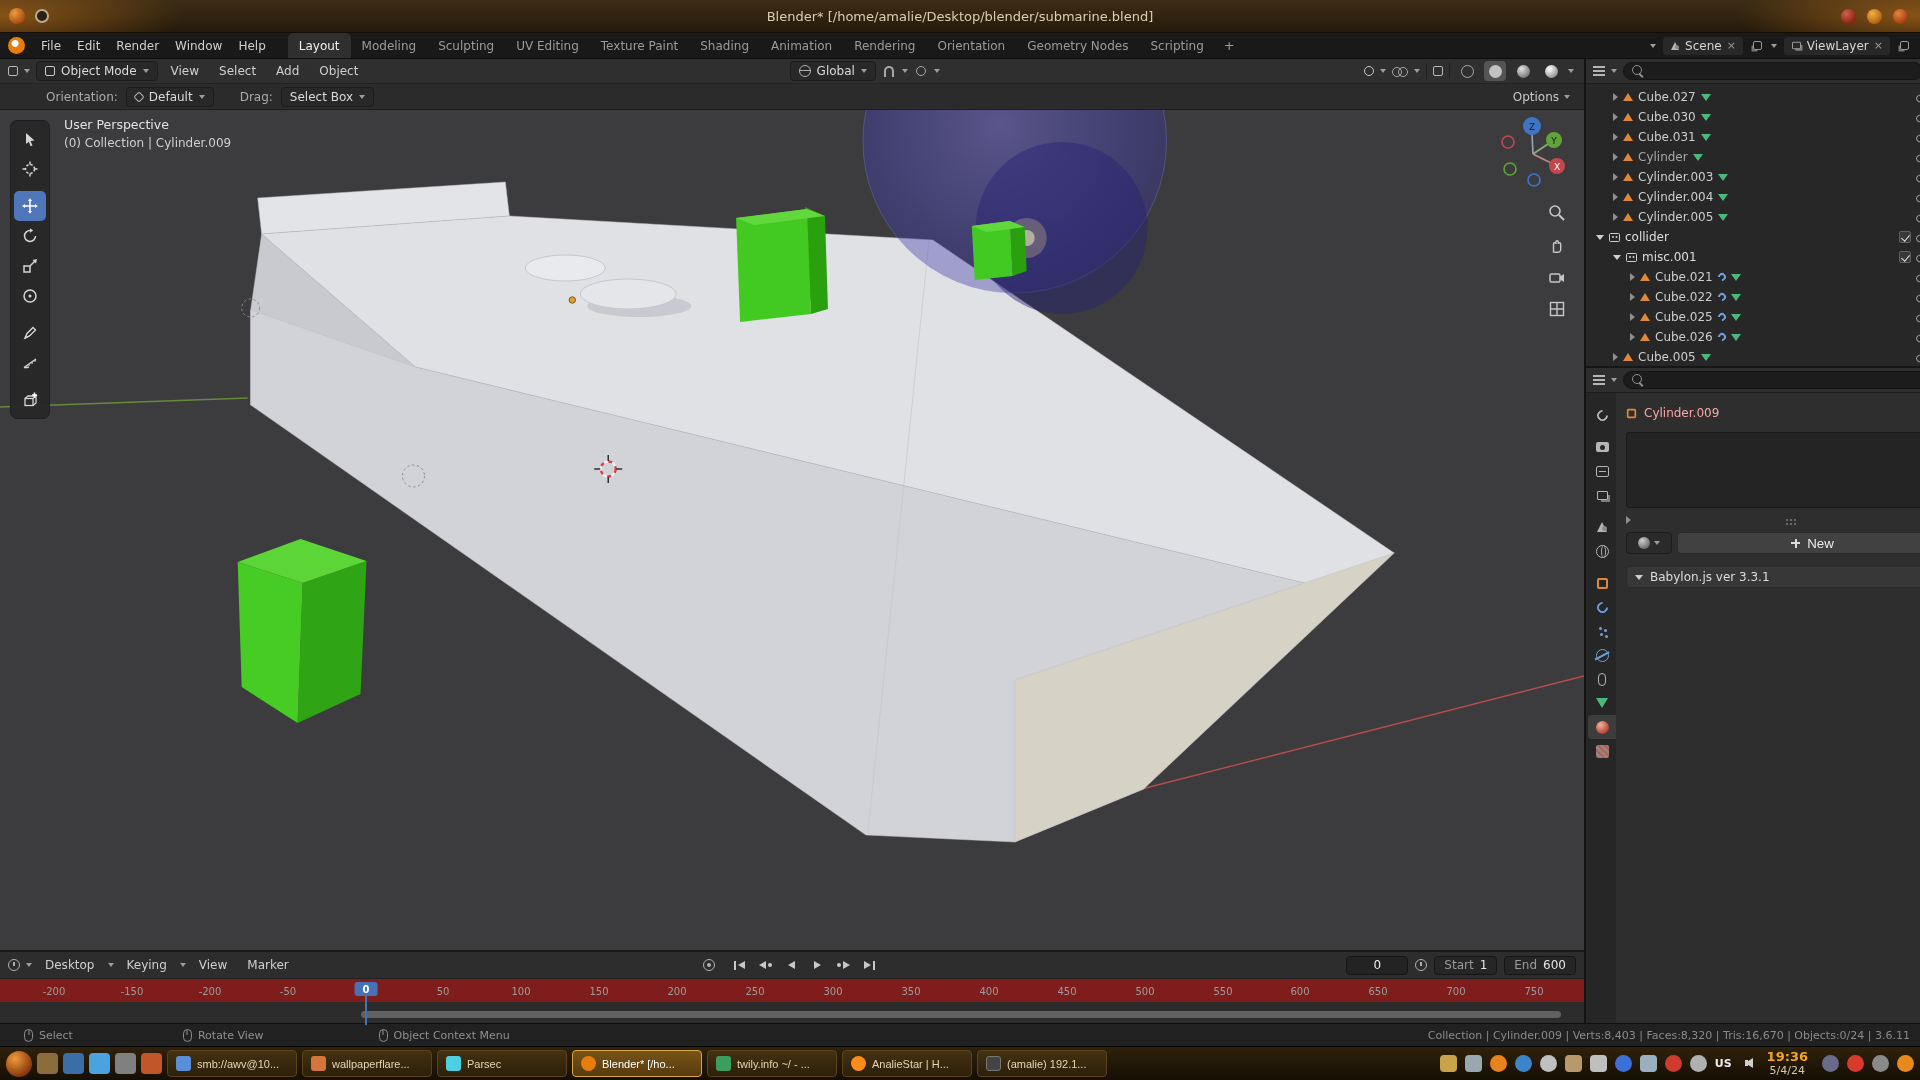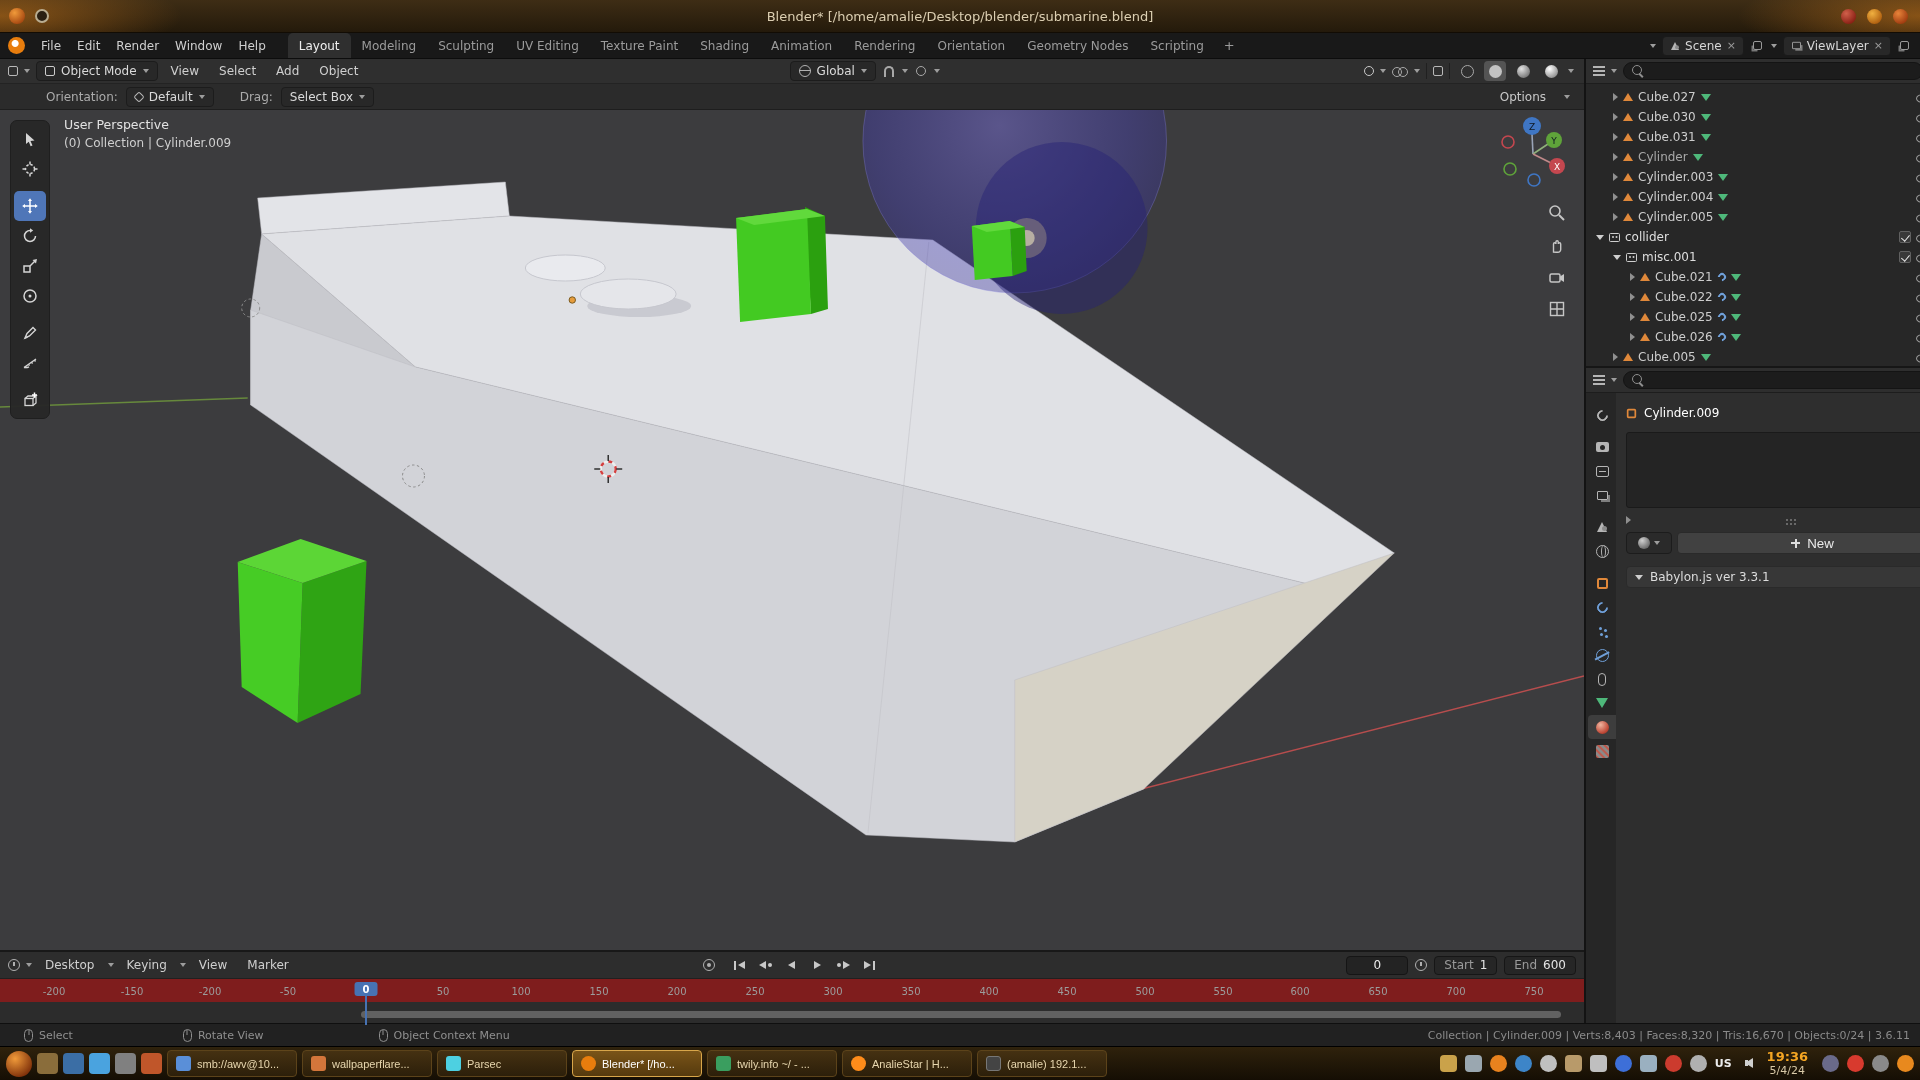--- a/index.html
+++ b/index.html
@@ -95,21 +95,21 @@
     display:flex; align-items:center; padding:0 8px; gap:6px; }
   .wdg { display:inline-flex; align-items:center; gap:6px; background:#282828; border:1px solid #1c1c1c;
     border-radius:4px; height:20px; padding:0 8px; color:#dadada; }
   .hmenu { padding:0 7px; color:#cfcfcf; }
   .vp-h-center { margin-left:auto; display:flex; align-items:center; gap:8px; }
   .vp-h-right { margin-left:auto; display:flex; align-items:center; gap:6px; padding-right:2px; }
   .vsep { width:1px; height:16px; background:#202020; }
 
   .vp-toolsettings { height:26px; flex:none; background:#2b2b2b; border-bottom:1px solid #1e1e1e;
     display:flex; align-items:center; gap:8px; padding:0 10px 0 46px; color:#ababab; }
-  .ts-right { margin-left:auto; display:flex; align-items:center; gap:18px; color:#c8c8c8; padding-right:4px; }
+  .ts-right { margin-left:auto; display:flex; align-items:center; gap:5px; color:#c8c8c8; padding-right:4px; }
 
   .viewport { flex:1; position:relative; background:#3c3c3e; overflow:hidden; }
   .scene { position:absolute; inset:0; width:100%; height:100%; display:block; }
   .vp-overlay { position:absolute; left:64px; top:6px; line-height:18px; pointer-events:none; }
   .vp-overlay .l1 { color:#e2e2e2; font-size:12.5px; }
   .vp-overlay .l2 { color:#cfcfcf; font-size:12px; }
 
   .vp-toolbar { position:absolute; left:10px; top:10px; width:40px; background:rgba(40,40,40,.96);
     border:1px solid #1f1f1f; border-radius:7px; padding:3px; display:flex; flex-direction:column; align-items:center; }
   .tbtn { width:32px; height:30px; border:none; background:transparent; border-radius:5px;
@@ -183,21 +183,21 @@
   .i-phys { width:13px; height:13px; border:1.5px solid #6f9fd8; border-radius:50%; position:relative; }
   .i-phys::after { content:""; position:absolute; left:-3px; top:5px; width:16px; height:1.5px; background:#6f9fd8; transform:rotate(-28deg); }
   .i-constr { width:8px; height:13px; border:1.5px solid #b5b5b5; border-radius:4px; }
   .i-data { width:0; height:0; border-left:6px solid transparent; border-right:6px solid transparent; border-top:10px solid #4eb87a; }
   .i-mat { width:13px; height:13px; border-radius:50%; background:radial-gradient(circle at 35% 30%, #f0b5a0, #c04a38 65%, #7a2418); }
   .i-tex { width:13px; height:13px; border-radius:2px;
     background:linear-gradient(45deg,#c0584a 25%,#8a8a8a 25%,#8a8a8a 50%,#c0584a 50%,#c0584a 75%,#8a8a8a 75%); background-size:6.5px 6.5px; }
 
   .props-main { flex:1; padding:9px 10px 0 10px; display:flex; flex-direction:column; min-width:0; }
   .crumb { display:flex; align-items:center; gap:7px; height:22px; }
-  .crumb .name { color:#ffffff; }
+  .crumb .name { color:#fca5a5; }
   .slot-wrap { display:flex; gap:5px; margin-top:8px; }
   .slot-box { flex:1; height:76px; background:#242424; border:1px solid #1a1a1a; border-radius:3px; }
   .slot-side { width:20px; display:flex; flex-direction:column; gap:4px; align-items:center; }
   .sbtn2 { width:19px; height:19px; background:#333; border:1px solid #222; border-radius:4px; color:#ccc;
     display:flex; align-items:center; justify-content:center; font-size:12px; line-height:1; }
   .grip-row { height:16px; display:flex; align-items:center; margin-top:4px; position:relative; }
   .grip-row .grip { position:absolute; left:50%; transform:translateX(-50%); }
   .new-row { display:flex; gap:5px; margin-top:4px; }
   .browse-wdg { width:46px; height:22px; background:#2a2a2a; border:1px solid #1c1c1c; border-radius:4px;
     display:flex; align-items:center; justify-content:center; gap:4px; }

